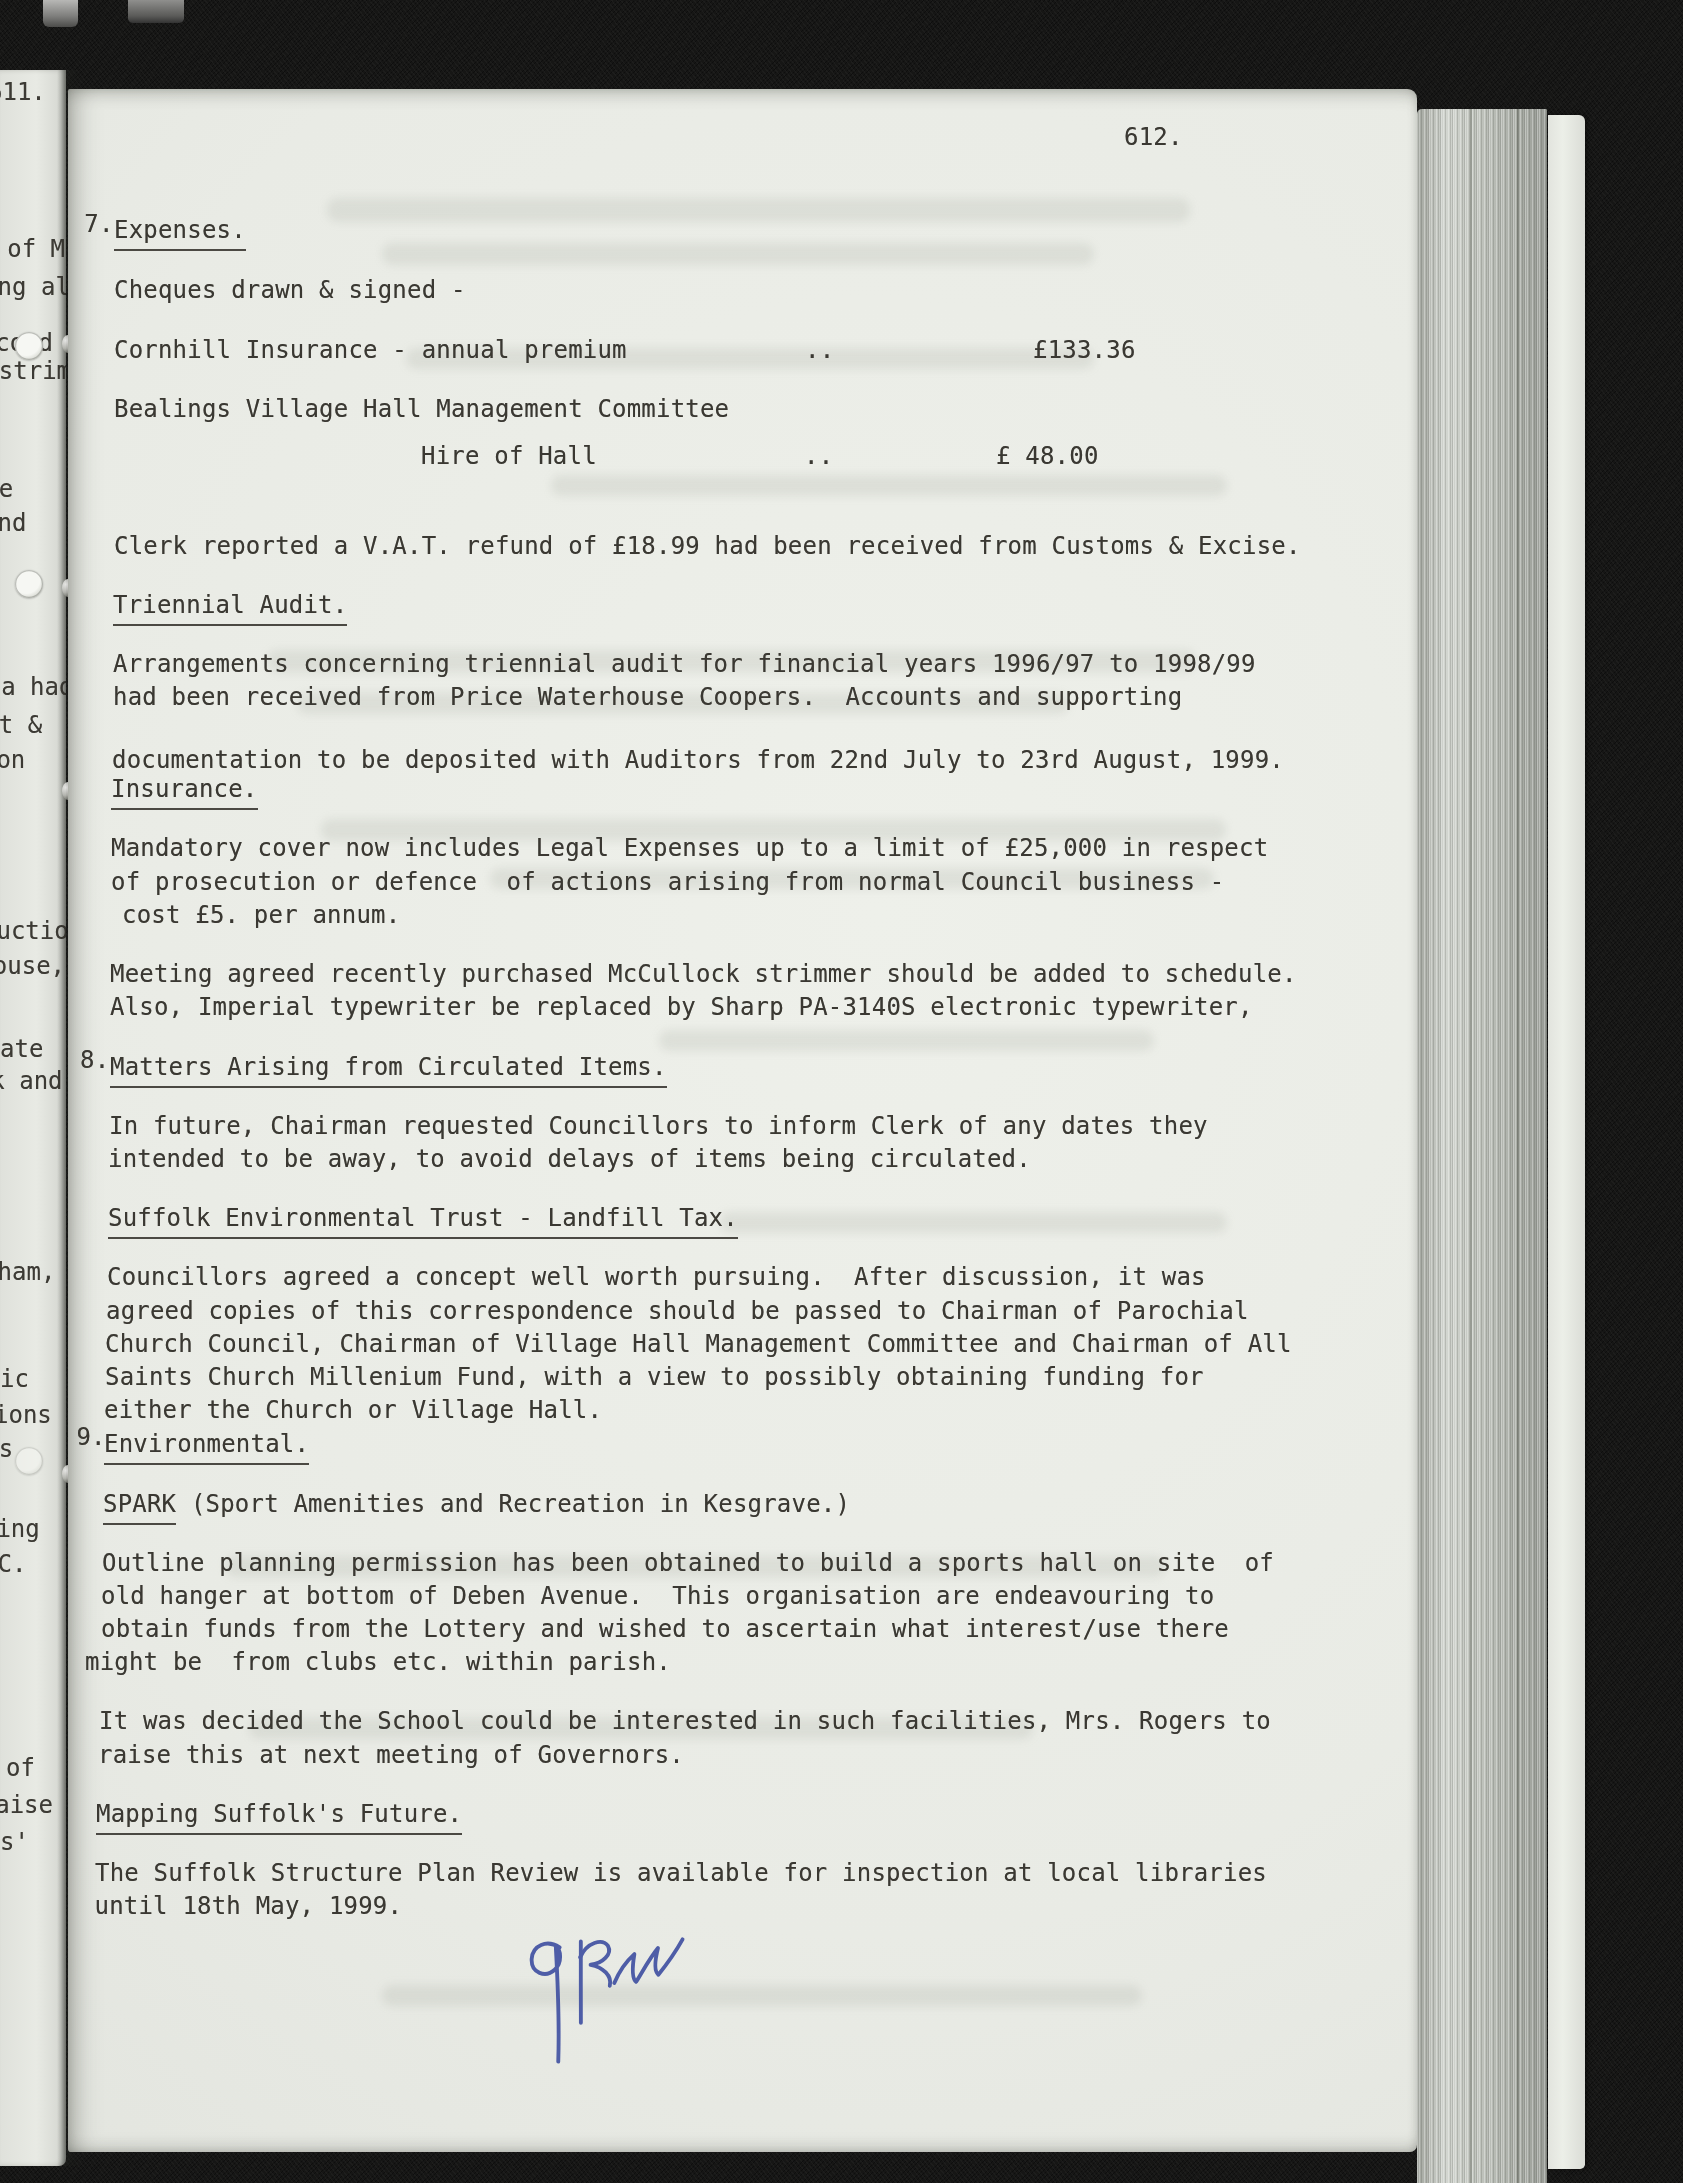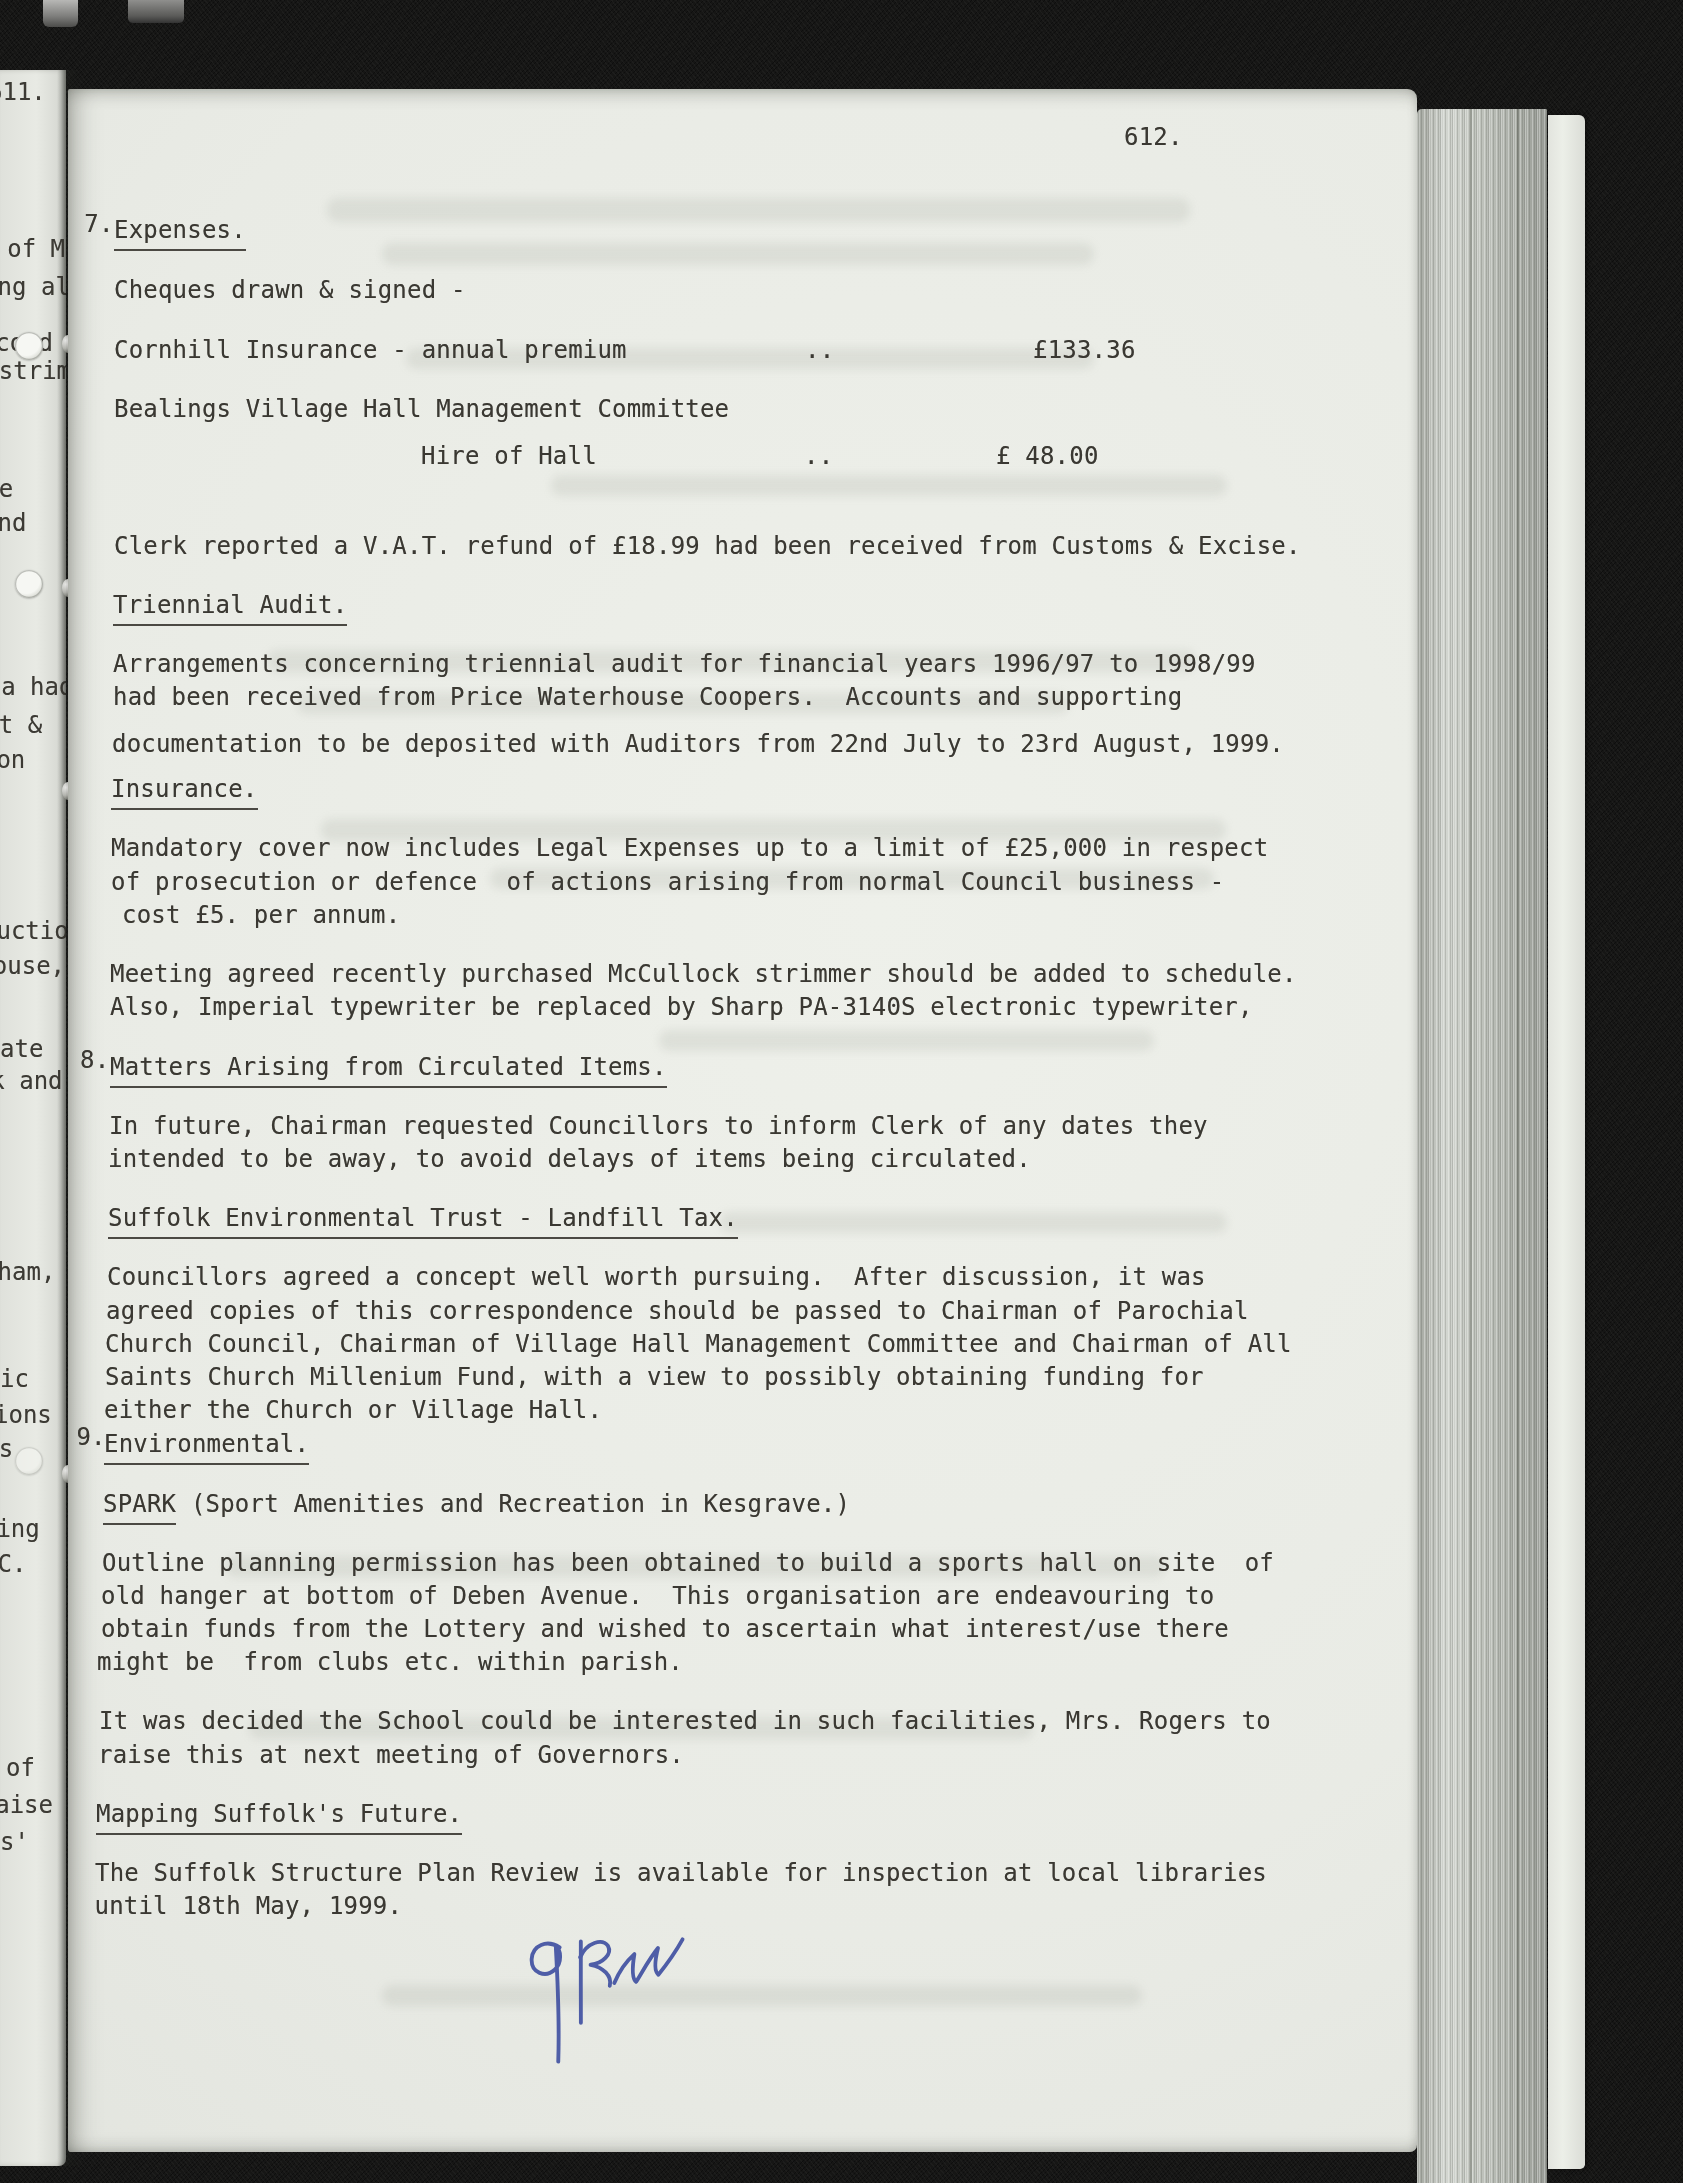--- a/index.html
+++ b/index.html
@@ -144,21 +144,21 @@
     <div class="ln" style="left:46px;top:305px">Bealings Village Hall Management Committee</div>
     <div class="ln" style="left:353px;top:352px">Hire of Hall</div>
     <div class="ln" style="left:736px;top:352px">..</div>
     <div class="ln" style="left:928px;top:352px">£ 48.00</div>
 
     <div class="ln" style="left:46px;top:442px">Clerk reported a V.A.T. refund of £18.99 had been received from Customs &amp; Excise.</div>
 
     <div class="ln" style="left:45px;top:501px"><span class="u">Triennial Audit.</span></div>
     <div class="ln" style="left:45px;top:560px">Arrangements concerning triennial audit for financial years 1996/97 to 1998/99</div>
     <div class="ln" style="left:45px;top:593px">had been received from Price Waterhouse Coopers.  Accounts and supporting</div>
-    <div class="ln" style="left:44px;top:640px">documentation to be deposited with Auditors from 22nd July to 23rd August, 1999.</div>
+    <div class="ln" style="left:44px;top:656px">documentation to be deposited with Auditors from 22nd July to 23rd August, 1999.</div>
 
     <div class="ln" style="left:43px;top:685px"><span class="u">Insurance.</span></div>
     <div class="ln" style="left:43px;top:744px">Mandatory cover now includes Legal Expenses up to a limit of £25,000 in respect</div>
     <div class="ln" style="left:43px;top:778px">of prosecution or defence  of actions arising from normal Council business -</div>
     <div class="ln" style="left:54px;top:811px">cost £5. per annum.</div>
 
     <div class="ln" style="left:42px;top:870px">Meeting agreed recently purchased McCullock strimmer should be added to schedule.</div>
     <div class="ln" style="left:42px;top:903px">Also, Imperial typewriter be replaced by Sharp PA-3140S electronic typewriter,</div>
 
     <div class="ln" style="left:12px;top:956px">8.</div>
@@ -173,21 +173,21 @@
     <div class="ln" style="left:37px;top:1273px">Saints Church Millenium Fund, with a view to possibly obtaining funding for</div>
     <div class="ln" style="left:36px;top:1306px">either the Church or Village Hall.</div>
 
     <div class="ln" style="left:8.4px;top:1333px">9.</div>
     <div class="ln" style="left:36px;top:1340px"><span class="u">Environmental.</span></div>
 
     <div class="ln" style="left:35px;top:1400px"><span class="u">SPARK</span><span> (Sport Amenities and Recreation in Kesgrave.)</span></div>
     <div class="ln" style="left:34px;top:1459px">Outline planning permission has been obtained to build a sports hall on site  of</div>
     <div class="ln" style="left:33px;top:1492px">old hanger at bottom of Deben Avenue.  This organisation are endeavouring to</div>
     <div class="ln" style="left:33px;top:1525px">obtain funds from the Lottery and wished to ascertain what interest/use there</div>
-    <div class="ln" style="left:29px;top:1558px">might be  from clubs etc. within parish.</div>
+    <div class="ln" style="left:17px;top:1558px">might be  from clubs etc. within parish.</div>
 
     <div class="ln" style="left:31px;top:1617px">It was decided the School could be interested in such facilities, Mrs. Rogers to</div>
     <div class="ln" style="left:30px;top:1651px">raise this at next meeting of Governors.</div>
 
     <div class="ln" style="left:28px;top:1710px"><span class="u">Mapping Suffolk's Future.</span></div>
     <div class="ln" style="left:27px;top:1769px">The Suffolk Structure Plan Review is available for inspection at local libraries</div>
     <div class="ln" style="left:26.5px;top:1802px">until 18th May, 1999.</div>
 
     <svg class="sig-svg" width="169" height="139" viewBox="0 0 140 115">
       <g fill="none" stroke="#4252a2" stroke-width="3.2" stroke-linecap="round" stroke-linejoin="round" opacity="0.92" transform="rotate(-6 70 57)">

